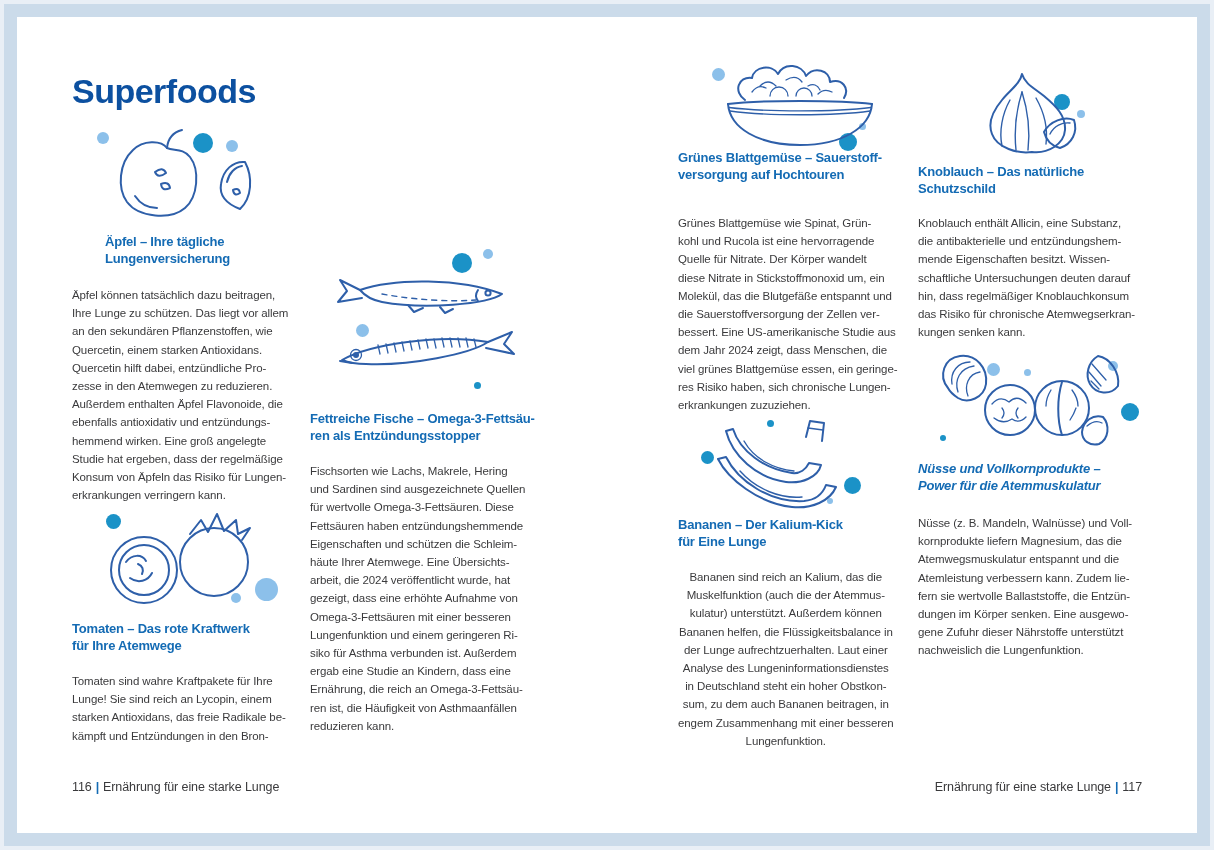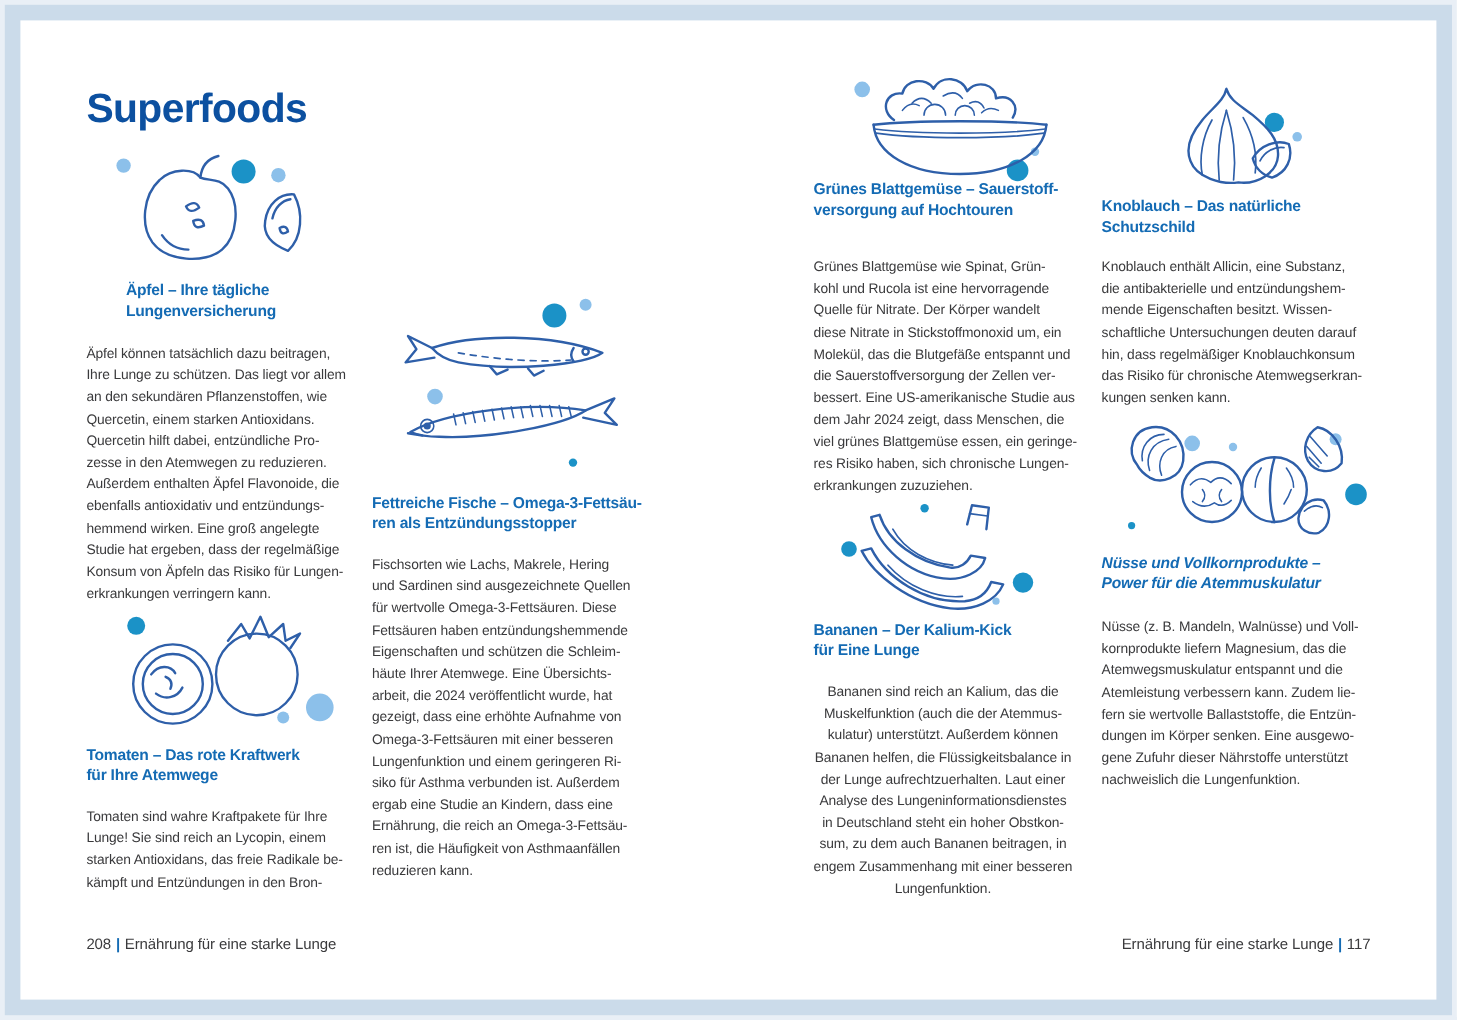--- a/index.html
+++ b/index.html
@@ -273,19 +273,19 @@
   <div class="block bodytext" style="left:918px;top:514px;">Nüsse (z. B. Mandeln, Walnüsse) und Voll-
 kornprodukte liefern Magnesium, das die
 Atemwegsmuskulatur entspannt und die
 Atemleistung verbessern kann. Zudem lie-
 fern sie wertvolle Ballaststoffe, die Entzün-
 dungen im Körper senken. Eine ausgewo-
 gene Zufuhr dieser Nährstoffe unterstützt
 nachweislich die Lungenfunktion.</div>
 
   <div class="block footer" style="left:72px;top:780px;">
-    <span>208</span><span class="sep">|</span><span>Ernährung für eine starke Lunge</span>
+    <span>116</span><span class="sep">|</span><span>Ernährung für eine starke Lunge</span>
   </div>
   <div class="block footer" style="right:72px;top:780px;">
     <span>Ernährung für eine starke Lunge</span><span class="sep">|</span><span>117</span>
   </div>
 
 </div>
 
 </body></html>

